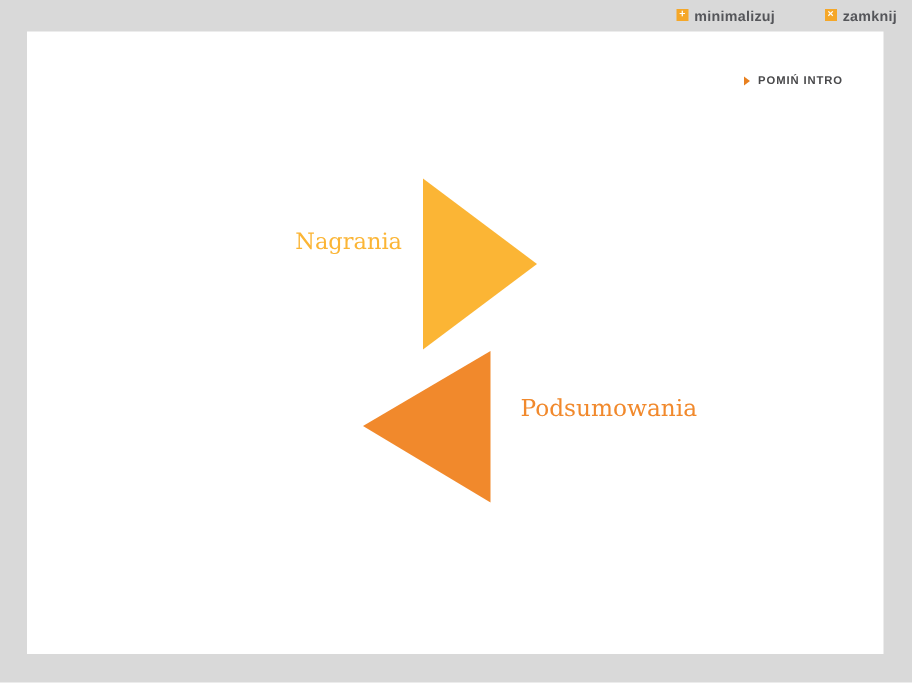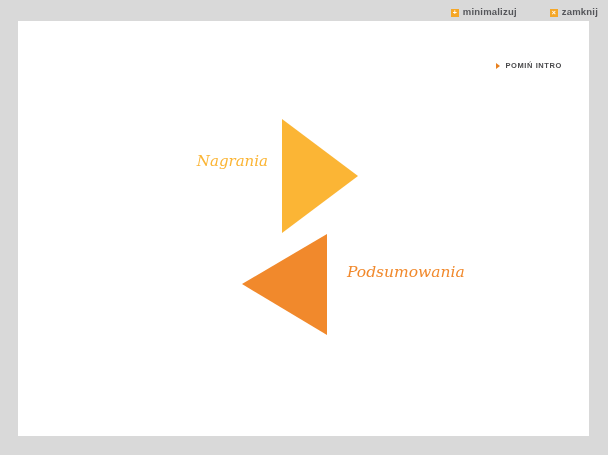--- a/index.html
+++ b/index.html
@@ -19,21 +19,21 @@
   .window-controls {
     position: absolute;
     top: 6px;
     right: 10px;
     display: flex;
     align-items: center;
     gap: 13px;
   }
   .win-btn {
     display: flex;
-    align-items: flex-end;
+    align-items: flex-start;
     gap: 4px;
     cursor: pointer;
     padding-left: 20px;
   }
   .win-btn .sq-icon {
     width: 8px;
     height: 8px;
     display: inline-flex;
     align-items: center;
     justify-content: center;
@@ -55,21 +55,21 @@
     left: 18px;
     top: 21px;
     width: 571px;
     height: 415px;
     background: #FFFFFF;
   }
 
   
   .skip-intro {
     position: absolute;
-    top: 40px;
+    top: 28px;
     right: 27px;
     display: flex;
     align-items: center;
     gap: 5px;
     cursor: pointer;
   }
   .skip-arrow {
     width: 0;
     height: 0;
     border-top: 3px solid transparent;
@@ -104,21 +104,20 @@
     border-bottom: 51px solid transparent;
     border-right: 85px solid #F1892C;
   }
   .menu-label {
     position: absolute;
     font-family: "DejaVu Serif", serif;
     font-size: 15px;
     line-height: 20px;
     cursor: pointer;
     white-space: nowrap;
-    font-style: italic;
   }
   .menu-label-1 {
     top: 130px;
     right: 321px;
     text-align: right;
     color: #FBB535;
   }
   .menu-label-2 {
     left: 329px;
     top: 241px;

